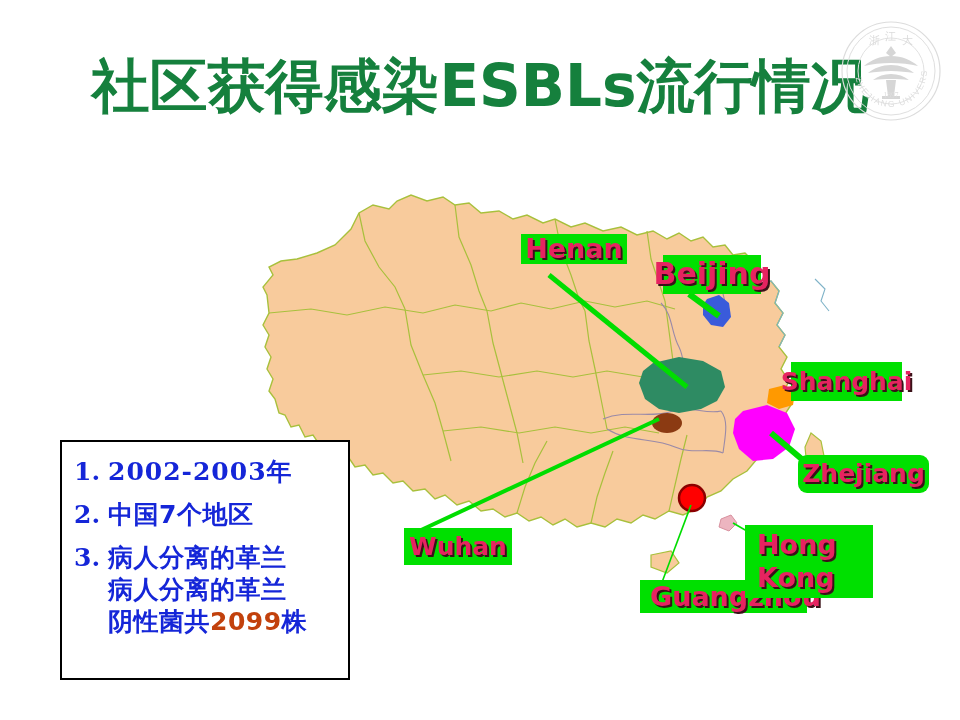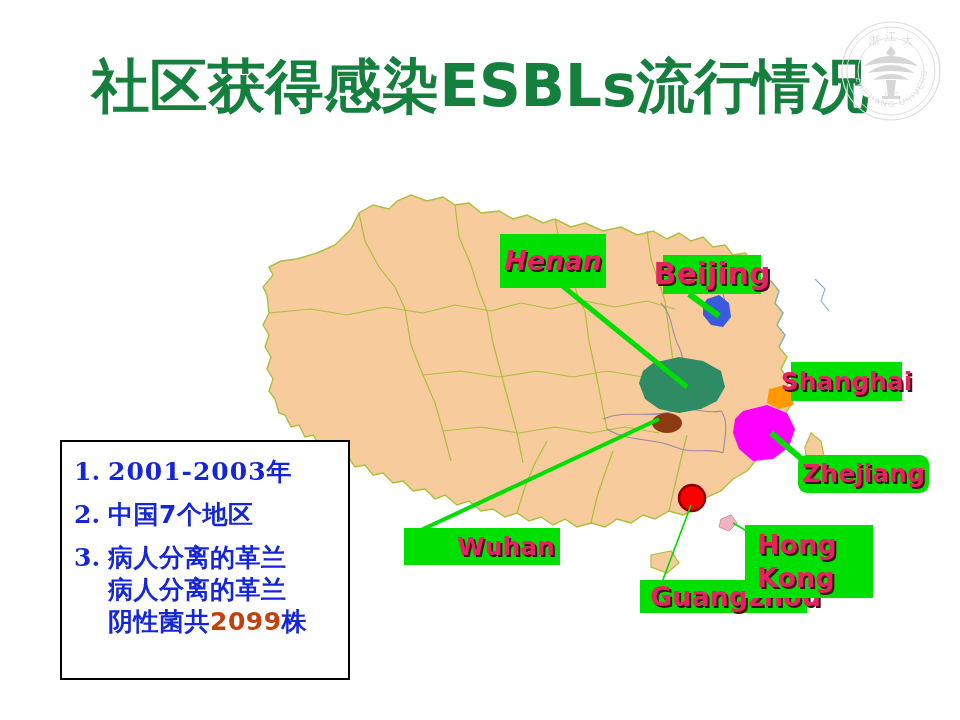--- a/index.html
+++ b/index.html
@@ -63,25 +63,25 @@
     font-weight: bold;
     color: #E62360;
     text-shadow: 2px 2px 0 #3a1118;
     white-space: nowrap;
     line-height: 1.02;
   }
   .label-box .lbl {
     display: block;
   }
 
-  #lbl-henan      { left: 500px; top: 234px; width: 106px; height: 54px;  font-size: 27px; font-style: italic; }
+  #lbl-henan      { left: 521px; top: 234px; width: 106px; height: 30px;  font-size: 27px; }
   #lbl-beijing    { left: 663px; top: 255px; width: 98px;  height: 39px;  font-size: 30px; }
   #lbl-shanghai   { left: 791px; top: 362px; width: 111px; height: 39px;  font-size: 25px; }
   #lbl-zhejiang   { left: 798px; top: 455px; width: 131px; height: 38px;  font-size: 25px; border-radius: 9px; }
-  #lbl-wuhan      { left: 404px; top: 528px; width: 108px; height: 37px;  font-size: 25px; padding-left: 48px; }
+  #lbl-wuhan      { left: 404px; top: 528px; width: 108px; height: 37px;  font-size: 25px; }
   #lbl-guangzhou  { left: 640px; top: 580px; width: 167px; height: 33px;  font-size: 27px;
                     justify-content: flex-start; padding-left: 10px; box-sizing: border-box; overflow: visible; z-index: 4; }
   #lbl-guangzhou .lbl { position: relative; left: 0; }
   #lbl-hongkong   { left: 745px; top: 525px; width: 128px; height: 73px;  font-size: 27px;
                     flex-direction: column; justify-content: center; align-items: flex-start;
                     padding-left: 12px; box-sizing: border-box; z-index: 5; }
   #lbl-hongkong .lbl { line-height: 1.22; }
 
   
   #infobox {
@@ -260,21 +260,21 @@
 
   <div class="label-box" id="lbl-hongkong">
     <span class="lbl">Hong</span>
     <span class="lbl">Kong</span>
   </div>
 
   <div id="infobox">
 
     <div class="info-item">
       <span class="info-num">1.</span>
-      <span class="info-text serif-num">2001-2003年</span>
+      <span class="info-text serif-num">2002-2003年</span>
     </div>
 
     <div class="info-item">
       <span class="info-num">2.</span>
       <span class="info-text">中国7个地区</span>
     </div>
 
     <div class="info-item">
       <span class="info-num">3.</span>
       <span class="info-text">

